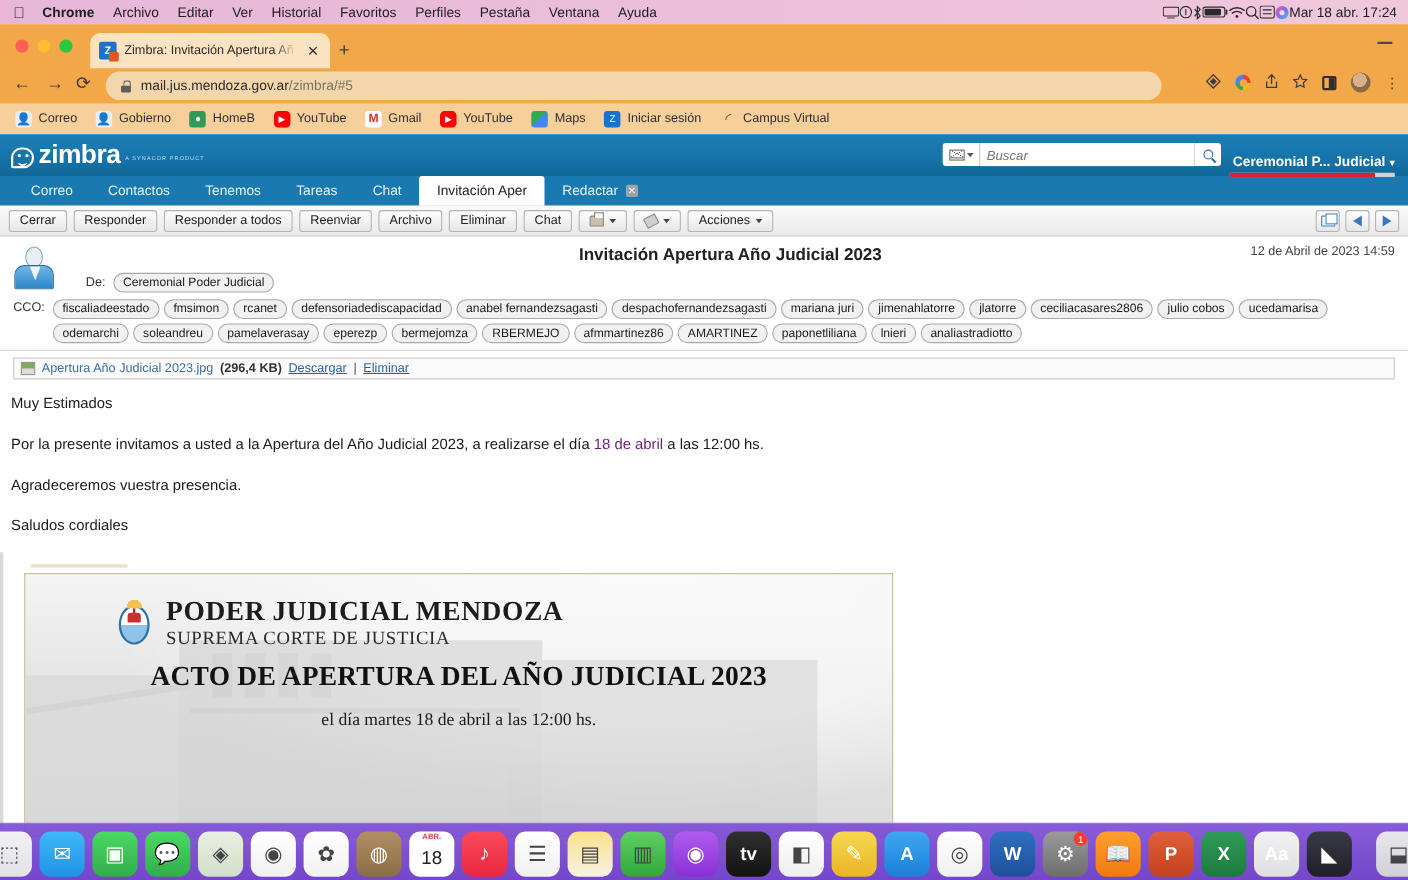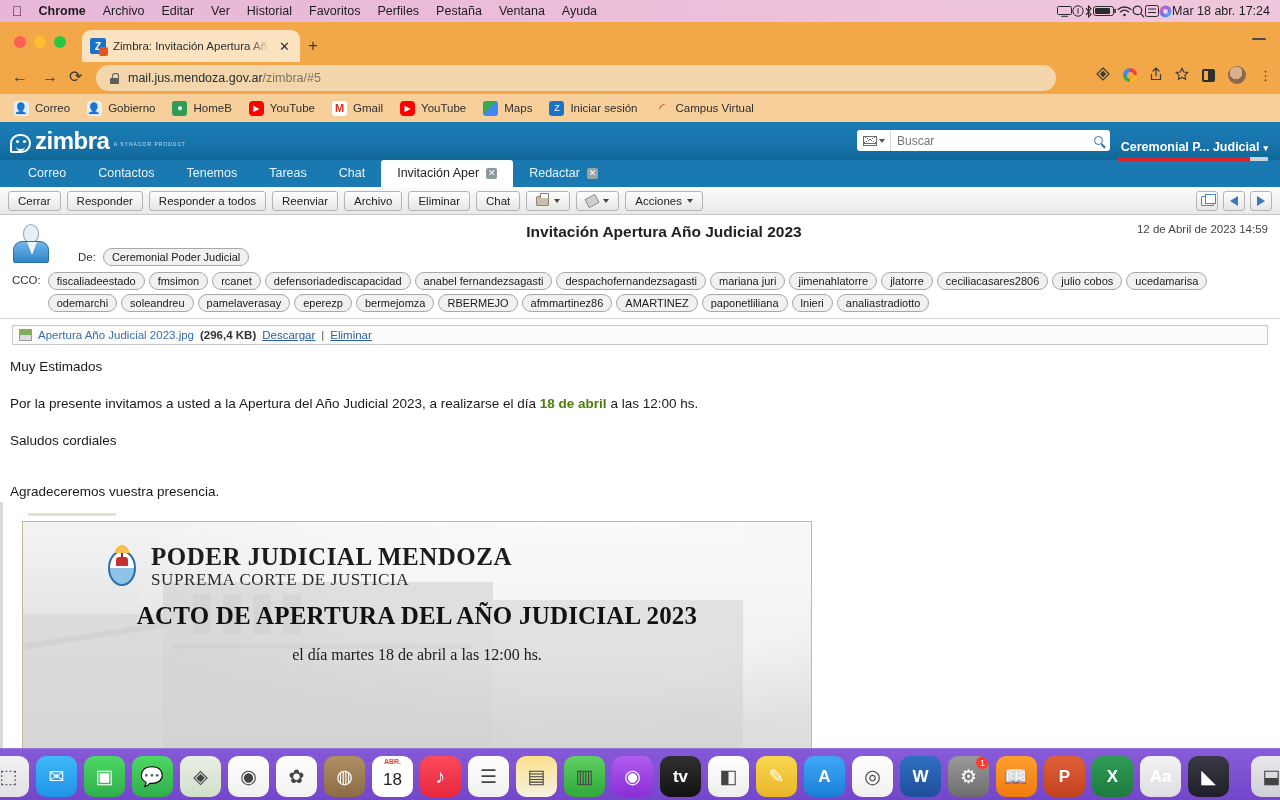--- a/index.html
+++ b/index.html
@@ -118,37 +118,37 @@
     display: flex; align-items: center; justify-content: center; gap: 2px; border-right: 1px solid #d8d8d8;
   }
   .env { width: 14px; height: 10px; border: 1px solid #6a6a6a; position: relative; }
   .env::after { content:""; position:absolute; left:0; top:0; width:12px; height:6px;
     border-bottom:1px solid #6a6a6a; transform: skewY(0deg);
     background: linear-gradient(to bottom right, transparent 46%, #6a6a6a 47% 50%, transparent 51%),
                 linear-gradient(to bottom left, transparent 46%, #6a6a6a 47% 50%, transparent 51%); }
   .caret { width:0; height:0; border-left:3.5px solid transparent; border-right:3.5px solid transparent; border-top:4px solid #555; }
   .z-search-input {
     width: 195px; height: 21px; background: #fff; border: none; outline: none;
-    font-size: 12px; color: #8a8a8a; padding: 0 6px;
+    font-size: 12px; font-style: italic; color: #8a8a8a; padding: 0 6px;
     font-family: "Liberation Sans", sans-serif;
   }
   .z-search-go { width: 24px; height: 21px; background: #fff; border-radius: 0 3px 3px 0;
     display: flex; align-items: center; justify-content: center; }
   .mag { width: 9px; height: 9px; border: 1.6px solid #2b6ea8; border-radius: 50%; position: relative; }
   .mag::after { content:""; position:absolute; right:-4px; bottom:-3px; width:5px; height:1.6px; background:#2b6ea8; transform: rotate(45deg); }
 
   .z-user { position: absolute; right: 12px; top: 18px; width: 150px; text-align: right; }
   .z-user .nm { font-size: 12.5px; font-weight: bold; color: #fff; white-space: nowrap; }
   .z-user .nm .dd { font-size: 9px; margin-left: 4px; }
   .z-quota { margin-top: 3px; height: 4px; background: #c9d3d9; border-radius: 1px; overflow: hidden; }
   .z-quota i { display: block; height: 100%; background: #d8232a; }
 
   .z-tabs { height: 27px; background: #1a79b0; display: flex; align-items: flex-end; padding-left: 12px; gap: 0; }
   .z-tab { font-size: 12.5px; color: #e8f3fa; padding: 0 16px; height: 27px; line-height: 27px; white-space: nowrap; }
-  .z-tab.active { background: #fff; color: #222; border-radius: 3px 3px 0 0; display: flex; align-items: center; gap: 7px; }
+  .z-tab.active { background: #fff; color: #222; border-radius: 3px 3px 0 0; display: flex; align-items: center; gap: 7px; flex-direction: column; }
   .z-tab.closable { display: flex; align-items: center; gap: 7px; }
   .xbox { width: 11px; height: 11px; background: #9aa3a8; color: #fff; font-size: 9px; line-height: 11px; text-align: center; border-radius: 2px; flex: 0 0 auto; }
   .z-tab.active .xbox { background: #8d979c; }
 
   .z-toolbar { height: 28px; background: linear-gradient(180deg,#fbfbfb,#e9e9e9); border-bottom: 1px solid #c6c6c6;
     display: flex; align-items: center; padding: 0 8px; gap: 6px; position: relative; }
   .zbtn {
     height: 20px; background: linear-gradient(180deg,#fefefe,#e6e6e6);
     border: 1px solid #b4b4b4; border-radius: 3px; font-size: 11.5px; color: #222;
     display: flex; align-items: center; justify-content: center; gap: 5px; padding: 0 9px; white-space: nowrap;
@@ -193,21 +193,21 @@
   }
   .att-ic { width: 13px; height: 12px; background: #dcdcdc; border: 1px solid #999; position: relative; flex: 0 0 auto; }
   .att-ic::after { content:""; position:absolute; left:0; top:0; right:0; height:5px; background:#7fae5a; }
   .att-name { color: #3a6fa8; }
   .att-link { color: #2b5f9e; text-decoration: underline; }
   .att-sep { color: #555; }
 
   
   .msg-body { padding: 14px 0 0 0; }
   .para { font-size: 13.5px; color: #1a1a1a; padding: 0 10px; margin-bottom: 20px; line-height: 1.25; }
-  .para a { color: #4d7c0f; text-decoration: none; font-weight: bold; }
+  .para a { color: #701a75; text-decoration: none; }
 
   
   .invite-wrap { padding: 0 0 0 22px; position: relative; }
   .invite-shadowline { position: absolute; left: 28px; top: -8px; width: 88px; height: 3px; background: #e9e0cb; }
   .invite {
     width: 790px; height: 240px; border: 1px solid #c8b98f; position: relative; overflow: hidden;
     background:
       radial-gradient(ellipse at 72% 30%, rgba(255,255,255,0.55) 0 28%, transparent 60%),
       linear-gradient(180deg,#f4f4f4 0%, #e5e5e5 40%, #dcdcdc 100%);
   }
@@ -535,22 +535,22 @@
     <span class="att-name">Apertura Año Judicial 2023.jpg</span>
     <span style="font-weight:bold">(296,4 KB)</span>
     <span class="att-link">Descargar</span>
     <span class="att-sep">|</span>
     <span class="att-link">Eliminar</span>
   </div>
 
   <div class="msg-body">
     <p class="para">Muy Estimados</p>
     <p class="para"><span>Por la presente invitamos a usted a la Apertura del Año Judicial 2023, a realizarse el día </span><a href="#">18 de abril</a><span> a las 12:00 hs.</span></p>
+    <p class="para">Agradeceremos vuestra presencia.</p>
     <p class="para" style="margin-bottom:34px">Saludos cordiales</p>
-    <p class="para">Agradeceremos vuestra presencia.</p>
 
     <div class="invite-wrap">
       <span class="invite-shadowline"></span>
       <div class="invite">
         <div class="inv-bg">
           <span class="inv-bld" style="left:0;top:92px;width:180px;height:148px;background:#d4d4d4"></span>
           <span class="inv-bld" style="left:140px;top:60px;width:330px;height:180px;background:#cbcbcb"></span>
           <span class="inv-bld" style="left:470px;top:78px;width:250px;height:162px;background:#d0d0d0"></span>
           <span class="inv-bld" style="left:170px;top:72px;width:18px;height:40px;background:#bdbdbd"></span>
           <span class="inv-bld" style="left:200px;top:72px;width:18px;height:40px;background:#bdbdbd"></span>

